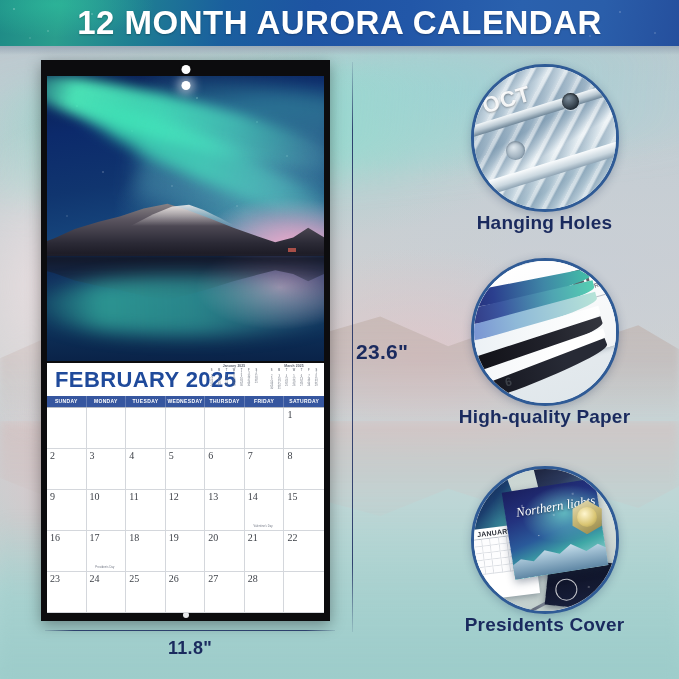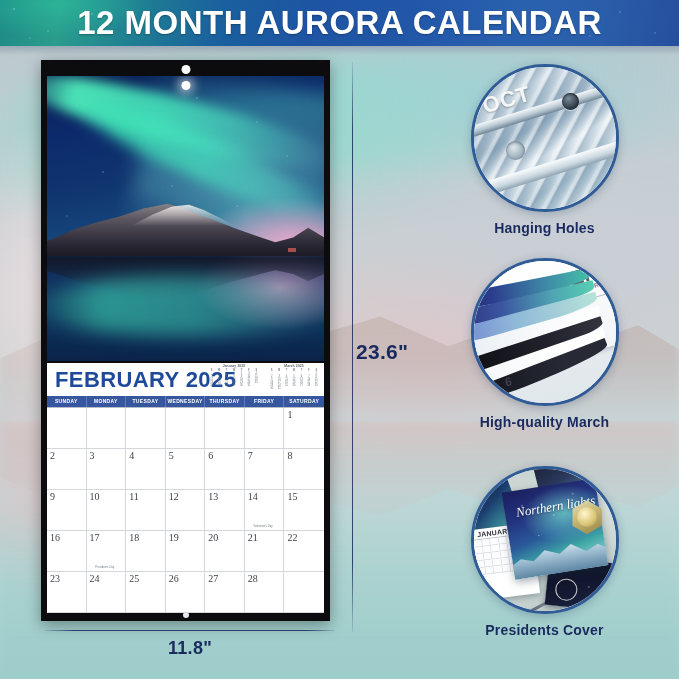--- a/index.html
+++ b/index.html
@@ -428,23 +428,23 @@
     position: relative;
     width: 148px; height: 148px;
     margin: 0 auto;
     border-radius: 50%;
     border: 3px solid #2f5b96;
     overflow: hidden;
     box-shadow: 0 2px 10px rgba(30,50,90,.28);
     background: #e9eef2;
   }
   .feature-label {
-    margin-top: 8px;
+    margin-top: 0;
     color: #1a2a5e;
-    font-size: 14px;
+    font-size: 19px;
     font-weight: bold;
     letter-spacing: .2px;
   }
 
   
   .c1-bg {
     position: absolute; inset: 0;
     background: linear-gradient(150deg, #9fb6c6 0%, #cfdde6 22%, #8fa9bd 42%, #e3ecf1 58%, #a3bccb 74%, #d6e3ea 100%);
   }
   .c1-streaks {
@@ -1006,21 +1006,21 @@
           </div>
         <div class="c2-leaf c2-l2"></div>
         <div class="c2-leaf c2-l3"></div>
         <div class="c2-leaf c2-l4"></div>
         <div class="c2-leaf c2-l5"></div>
         <div class="c2-leaf c2-l6"></div>
         <div class="c2-leaf c2-l7"></div>
       </div>
       <div class="c2-six">6</div>
     </div>
-    <div class="feature-label">High-quality March</div>
+    <div class="feature-label">High-quality Paper</div>
   </div>
 
   <div class="feature" id="feature-2">
     <div class="circle">
       <div class="c3-bg"></div>
       <div class="c3-leftcard"></div>
       <div class="c3-topcard"></div>
       <div class="c3-pen"></div>
       <div class="c3-darkcard">
         <div class="c3-ring"></div>

